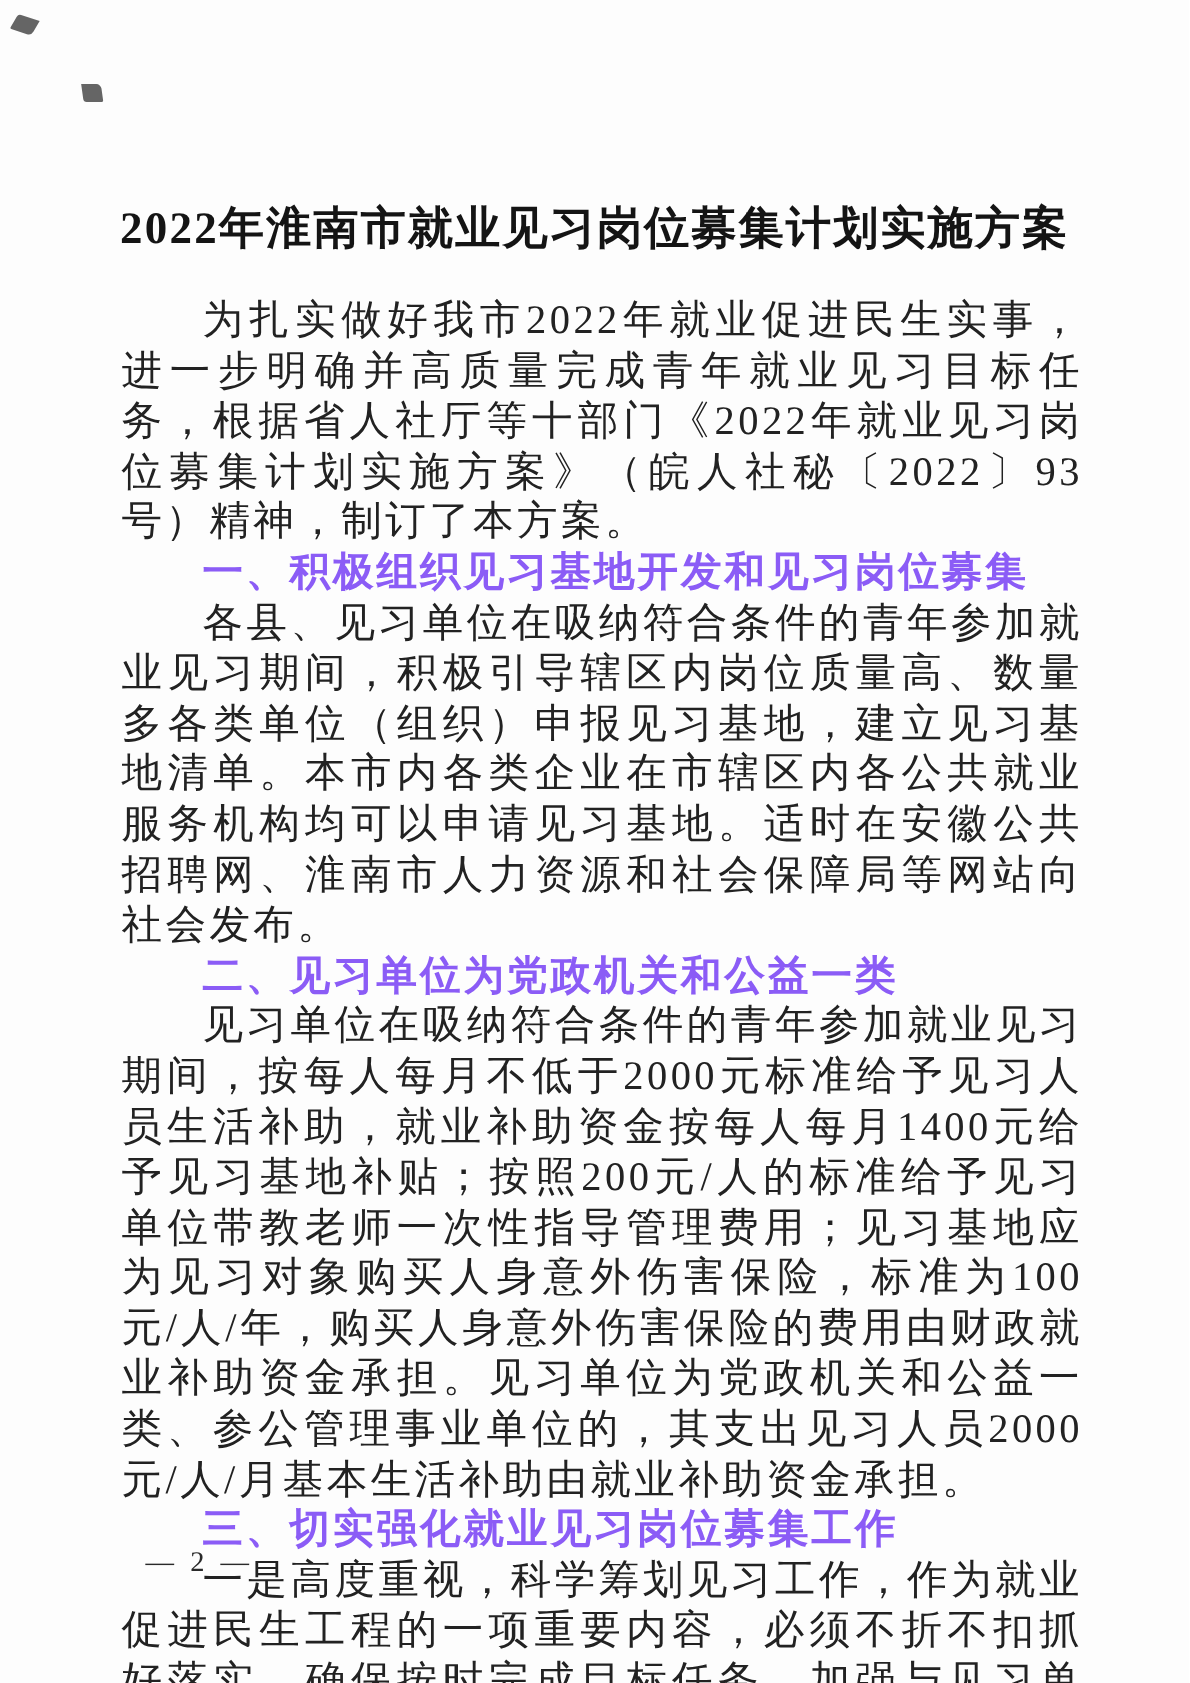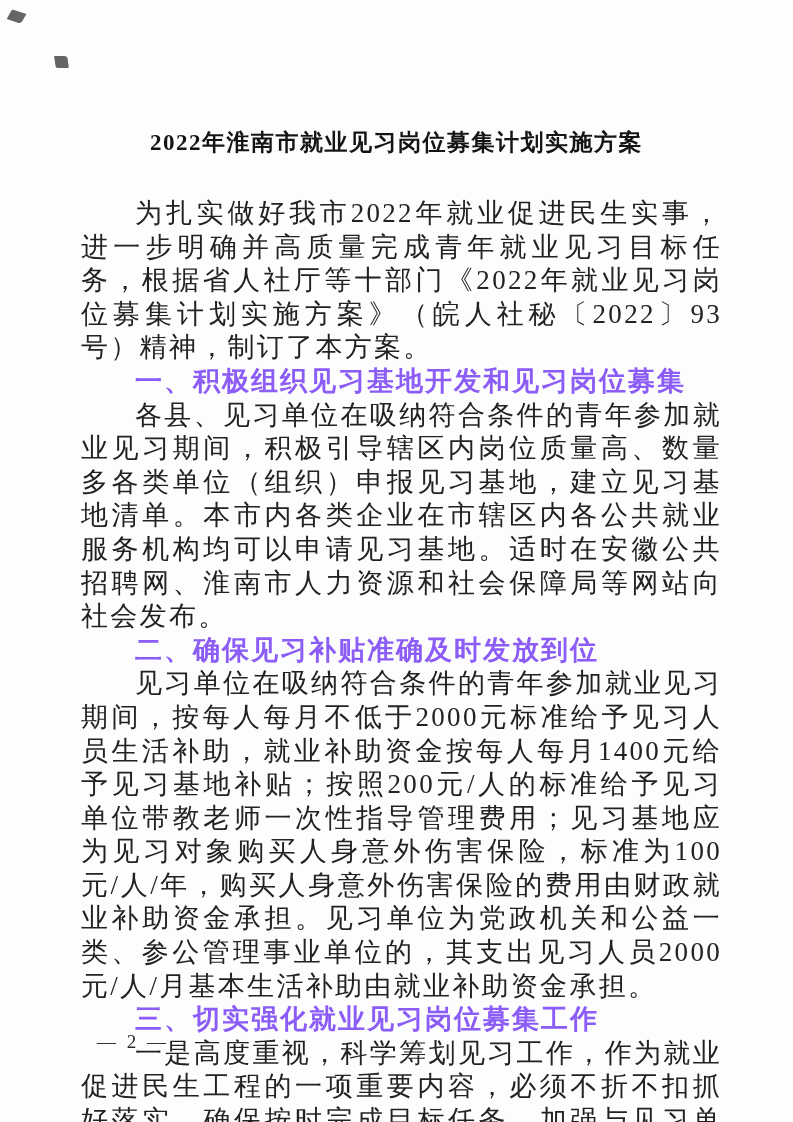--- a/index.html
+++ b/index.html
@@ -15,21 +15,21 @@
     overflow: hidden;
     font-family: "Liberation Serif", "DejaVu Serif", serif;
     color: #1d1d1d;
   }
   .doc-title {
     position: absolute;
     top: 112px;
     left: 0;
     width: 100%;
     text-align: center;
-    font-size: 23px;
+    font-size: 30px;
     font-weight: 700;
     letter-spacing: 1.5px;
     color: #141414;
     font-family: "Liberation Serif", "DejaVu Serif", serif;
   }
   .content {
     position: absolute;
     top: 197px;
     left: 81px;
     width: 641px;
@@ -88,21 +88,21 @@
 
   <div class="speck speck-1"></div>
   <div class="speck speck-2"></div>
 
   <h1 class="doc-title">2022年淮南市就业见习岗位募集计划实施方案</h1>
 
   <div class="content">
     <p class="body">为扎实做好我市2022年就业促进民生实事，进一步明确并高质量完成青年就业见习目标任务，根据省人社厅等十部门《2022年就业见习岗位募集计划实施方案》（皖人社秘〔2022〕93号）精神，制订了本方案。</p>
     <p class="heading">一、积极组织见习基地开发和见习岗位募集</p>
     <p class="body">各县、见习单位在吸纳符合条件的青年参加就业见习期间，积极引导辖区内岗位质量高、数量多各类单位（组织）申报见习基地，建立见习基地清单。本市内各类企业在市辖区内各公共就业服务机构均可以申请见习基地。适时在安徽公共招聘网、淮南市人力资源和社会保障局等网站向社会发布。</p>
-    <p class="heading">二、确保见习补贴准确及时发放到位</p>
+    <p class="heading">二、见习单位为党政机关和公益一类</p>
     <p class="body">见习单位在吸纳符合条件的青年参加就业见习期间，按每人每月不低于2000元标准给予见习人员生活补助，就业补助资金按每人每月1400元给予见习基地补贴；按照200元/人的标准给予见习单位带教老师一次性指导管理费用；见习基地应为见习对象购买人身意外伤害保险，标准为100元/人/年，购买人身意外伤害保险的费用由财政就业补助资金承担。见习单位为党政机关和公益一类、参公管理事业单位的，其支出见习人员2000元/人/月基本生活补助由就业补助资金承担。</p>
     <p class="heading">三、切实强化就业见习岗位募集工作</p>
     <p class="body">一是高度重视，科学筹划见习工作，作为就业促进民生工程的一项重要内容，必须不折不扣抓好落实，确保按时完成目标任务。加强与见习单位及相关部门协调联动，共同研究解决困难和矛盾。二是严格把关，确保见习工作质量，要进一步加强见习资</p>
   </div>
 
   <div class="page-number">— 2 —</div>
 
 </div>
 
 </body></html>

